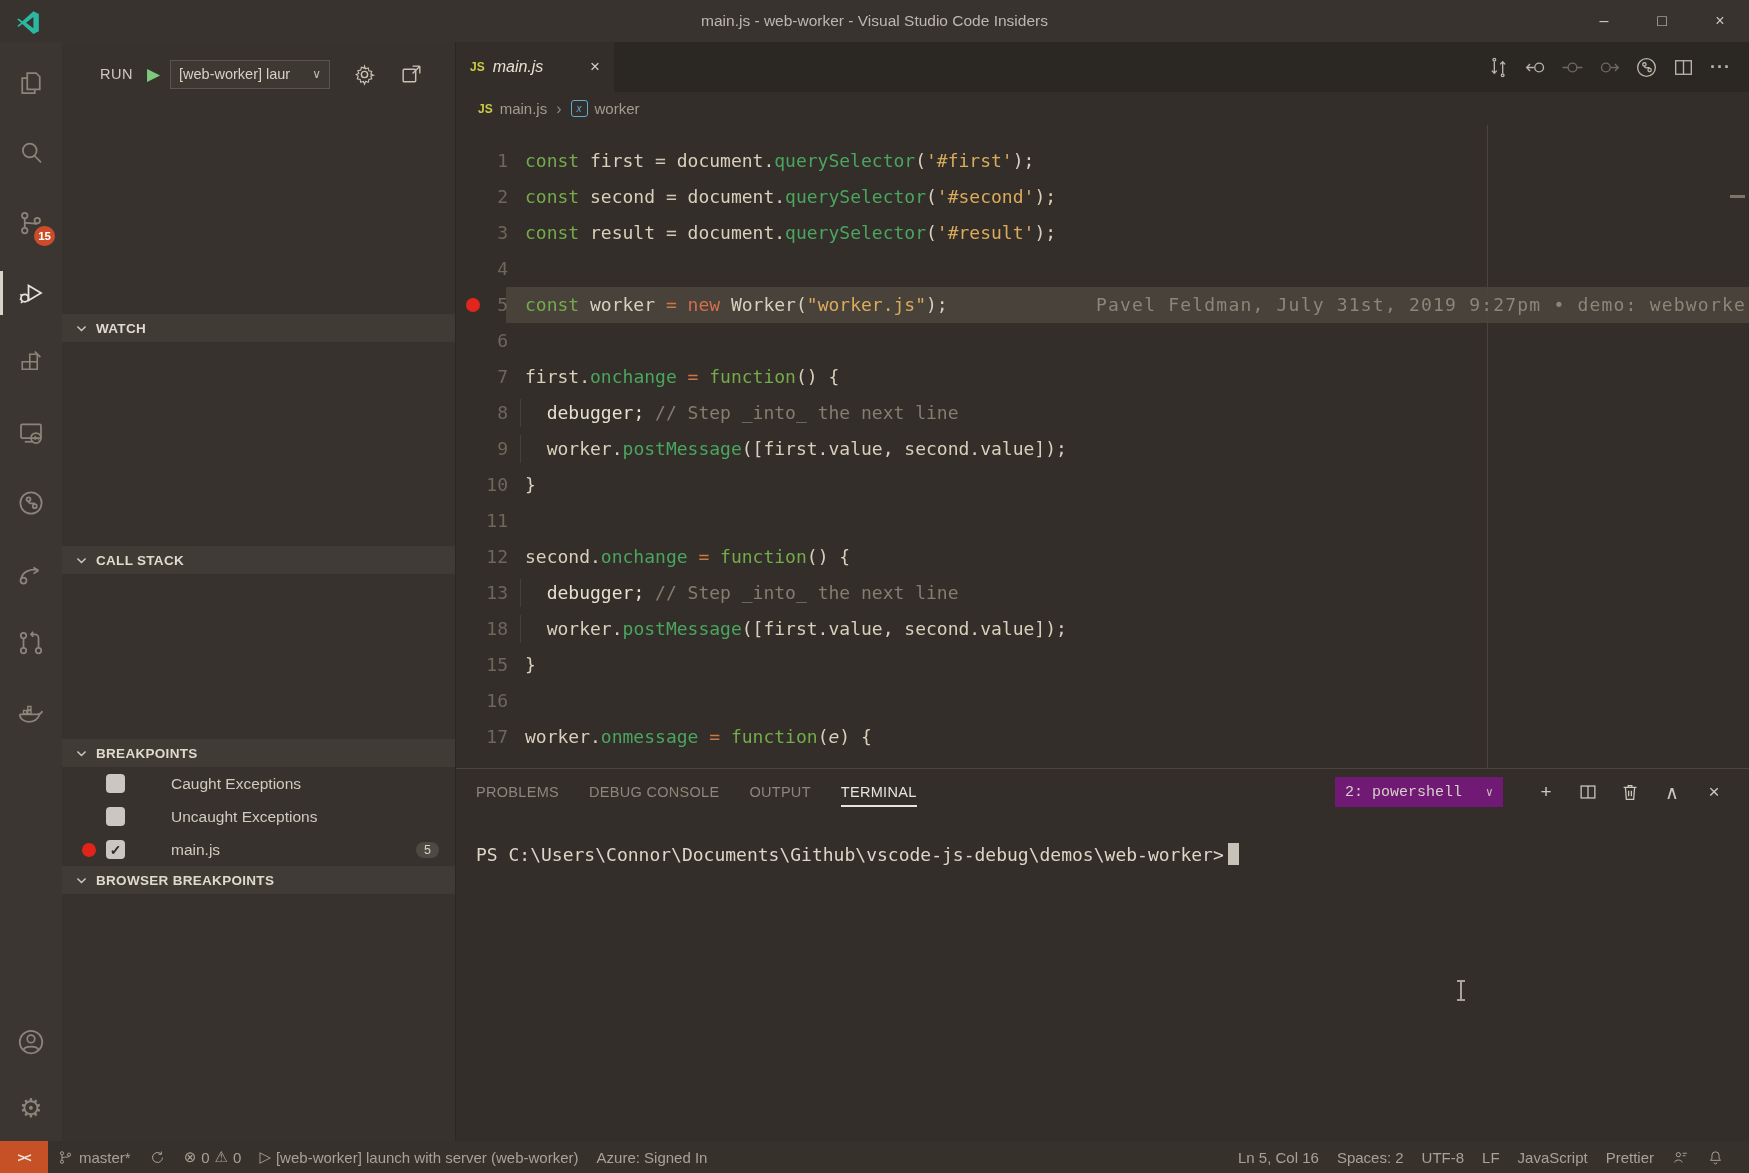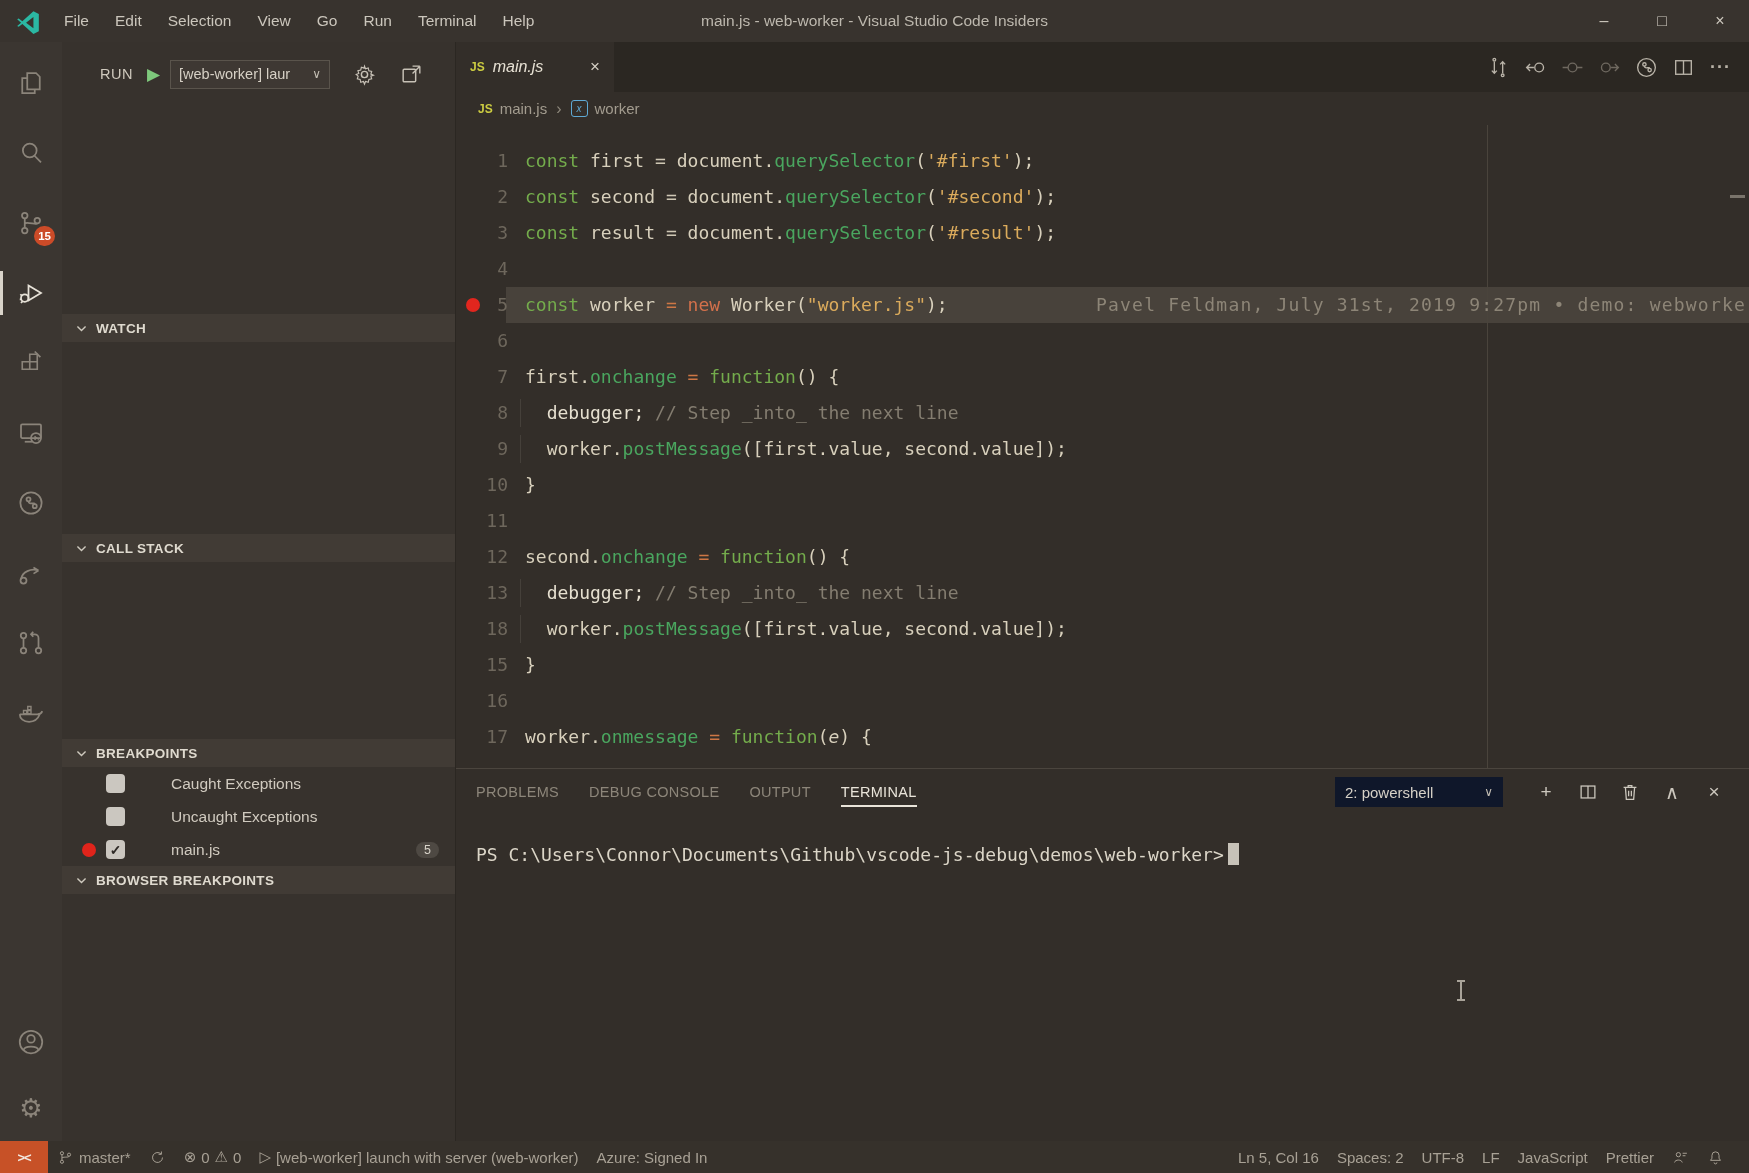--- a/index.html
+++ b/index.html
@@ -90,22 +90,22 @@
   .ruler { position:absolute; left:1031px; top:0; bottom:0; width:1px; background:#4A443C; }
   .ov-dash { position:absolute; right:4px; top:70px; width:15px; height:3px; background:#7A746B; }
 
   
   .panel { height:373px; border-top:1px solid #4B453E; background:#332E29; display:flex; flex-direction:column; flex:none; position:relative;gap:12px; }
   .panel-header { height:46px; display:flex; align-items:center; padding:0 14px 0 20px; flex:none; }
   .ptab { margin-right:30px; font-size:14.5px; color:#8D867A; letter-spacing:.3px; position:relative; line-height:44px; }
   .ptab.active { color:#E9E4D9; }
   .ptab.active::after { content:""; position:absolute; left:0; right:0; bottom:7px; height:2px; background:#E9E4D9; }
   .panel-right { margin-left:auto; display:flex; align-items:center; }
-  .term-select { width:168px; height:30px; background:#0f172a; display:flex; align-items:center; padding:0 10px;
-    font-size:15px; color:#D6D1C7; margin-right:22px; }
+  .term-select { width:168px; height:30px; background:#701a75; display:flex; align-items:center; padding:0 10px;
+    font-size:15px; color:#D6D1C7; margin-right:22px;font-family:Liberation Mono, monospace; }
   .term-select .chev { margin-left:auto; font-size:12px; color:#C4BFB4; }
   .p-icon { width:42px; display:flex; justify-content:center; align-items:center; color:#CCC7BD; font-size:19px; }
   .p-icon svg { width:22px; height:22px; stroke:currentColor; fill:none; stroke-width:1.4; }
   .term { flex:1; padding:16px 0 0 20px; font-family:"DejaVu Sans Mono", monospace; font-size:18px; color:#DCD6C8; position:relative; }
   .tcursor { display:inline-block; width:11px; height:22px; background:#C7C2B8; vertical-align:-4px; margin-left:4px; }
   .ibeam { position:absolute; left:1004px; top:155px; width:2px; height:17px; background:#A9A399; }
   .ibeam::before, .ibeam::after { content:""; position:absolute; left:-3px; width:8px; height:2px; background:#A9A399; }
   .ibeam::before { top:-2px; } .ibeam::after { bottom:-2px; }
 
   
@@ -119,30 +119,20 @@
 </style>
 </head>
 <body>
 
 <div class="window">
 
   <div class="titlebar">
     <svg class="logo" viewBox="0 0 24 24">
       <path d="M17 3 L6.8 12.2 3.4 9.6 2 10.3 5.6 13.5 2 16.7 3.4 17.4 6.8 14.8 17 24 22 21.4 V5.6 Z M17 8.2 V18.8 L10.2 13.5 Z" fill="#2BB8A3" stroke="none"></path>
     </svg>
-    <div class="menus">
-      <span>File</span>
-      <span>Edit</span>
-      <span>Selection</span>
-      <span>View</span>
-      <span>Go</span>
-      <span>Run</span>
-      <span>Terminal</span>
-      <span>Help</span>
-    </div>
     <div class="wtitle">main.js - web-worker - Visual Studio Code Insiders</div>
     <div class="wc">
       <span>–</span>
       <span>□</span>
       <span>×</span>
     </div>
   </div>
 
   <div class="main">
 
@@ -251,21 +241,21 @@
             </svg>
         </span>
       </div>
 
       <div class="sec" style="top:272px">
         <svg viewBox="0 0 16 16">
             <path d="M3 5.5 L8 10.5 13 5.5"></path>
           </svg>
         <span>WATCH</span>
       </div>
-      <div class="sec" style="top:492px">
+      <div class="sec" style="top:504px">
         <svg viewBox="0 0 16 16">
             <path d="M3 5.5 L8 10.5 13 5.5"></path>
           </svg>
         <span>CALL STACK</span>
       </div>
       <div class="sec" style="top:697px">
         <svg viewBox="0 0 16 16">
             <path d="M3 5.5 L8 10.5 13 5.5"></path>
           </svg>
         <span>BREAKPOINTS</span>

